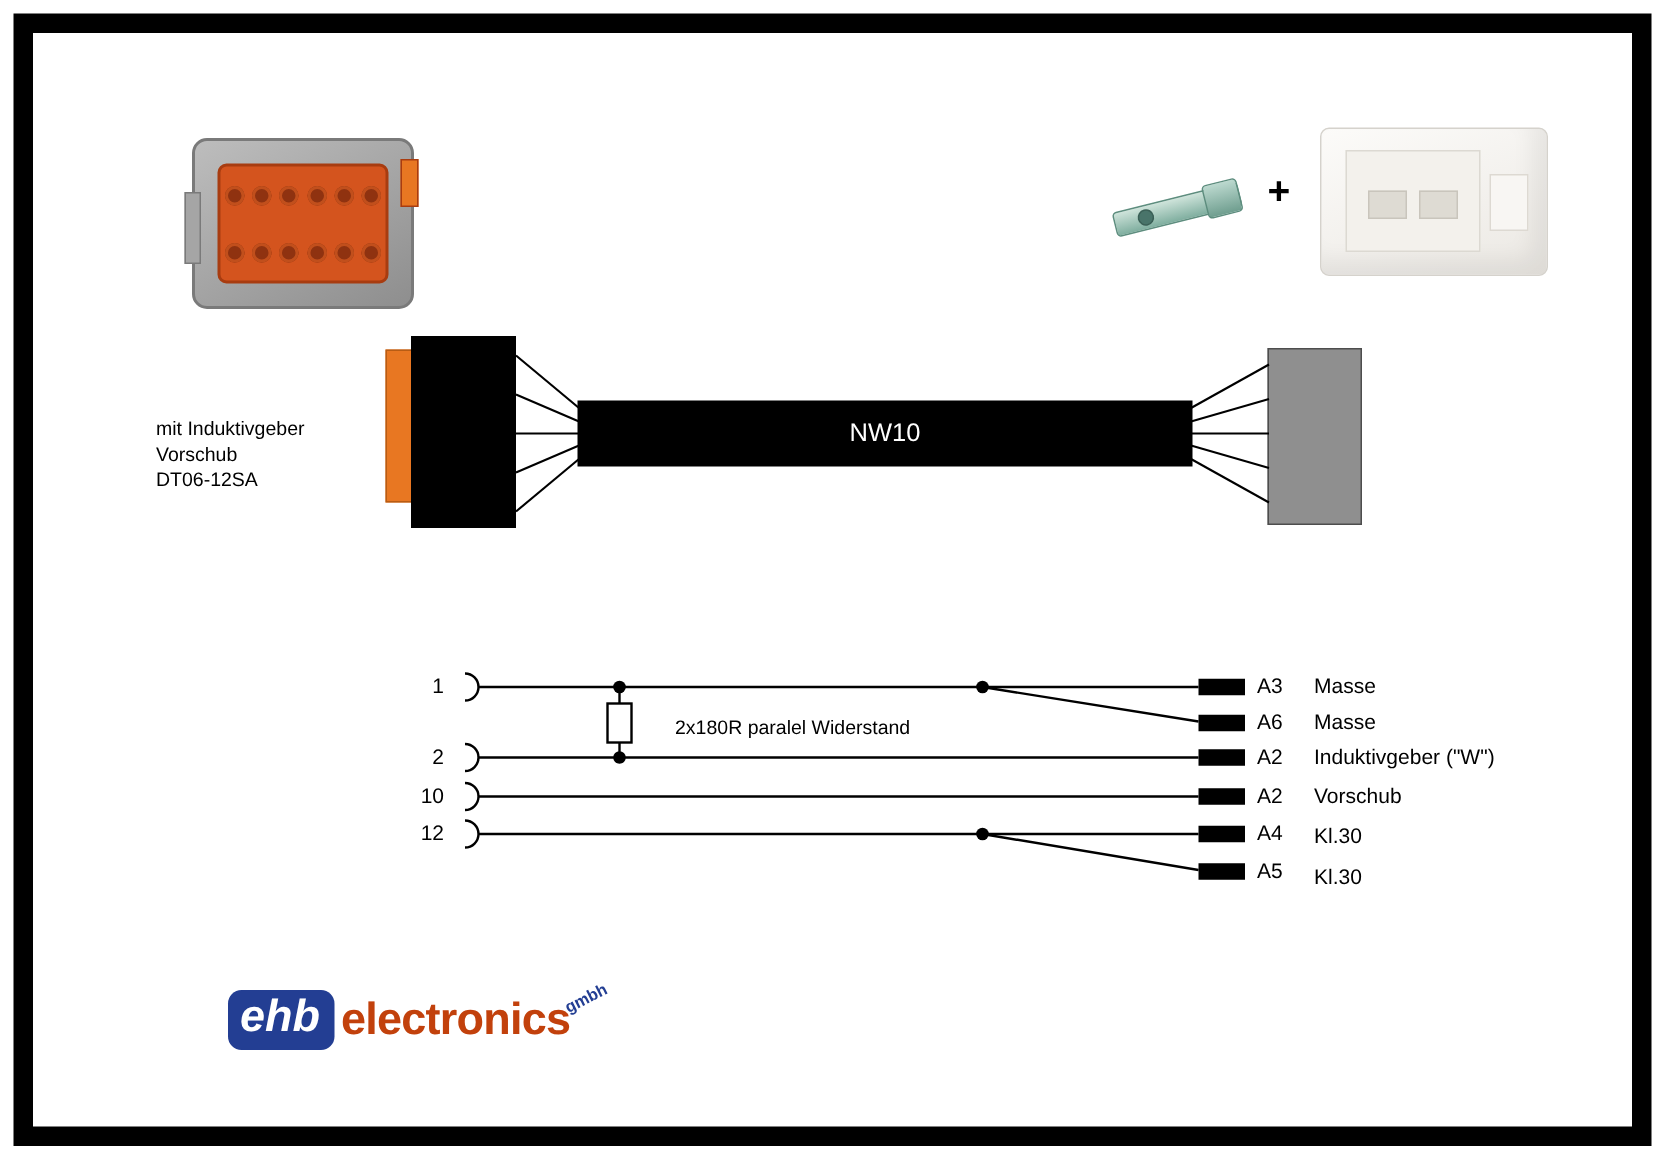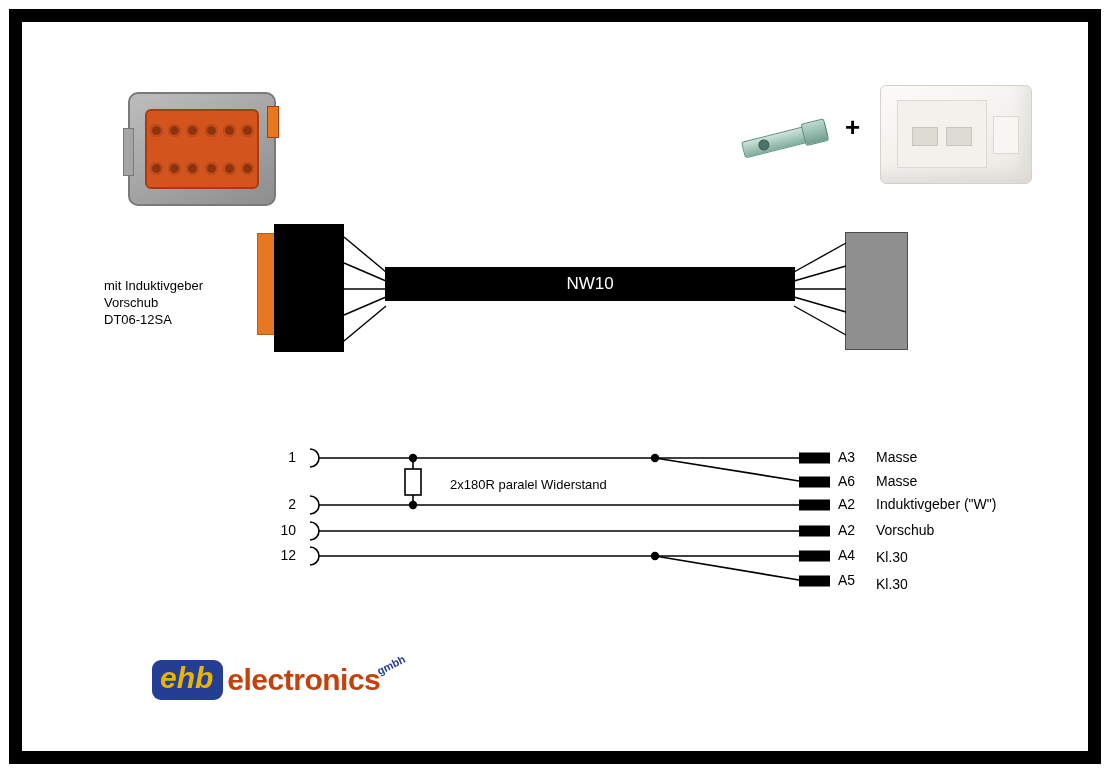--- a/index.html
+++ b/index.html
@@ -32,36 +32,36 @@
     background:linear-gradient(160deg,#fcfbf9,#ebe8e3);border:1px solid #d5d2cc;
     box-shadow:inset -10px -10px 14px rgba(0,0,0,0.06);}
   .housing-face{position:absolute;left:16px;top:14px;width:88px;height:66px;background:#f3f1ec;border:1px solid #dcd9d2;}
   .housing-hole1{position:absolute;left:14px;top:26px;width:24px;height:17px;background:#dedbd3;border:1px solid #c9c5bc;}
   .housing-hole2{position:absolute;left:48px;top:26px;width:24px;height:17px;background:#dedbd3;border:1px solid #c9c5bc;}
   .housing-latch{position:absolute;right:12px;top:30px;width:24px;height:36px;background:#f8f6f3;border:1px solid #ddd9d2;}
 
   
   .wedge-strip{position:absolute;left:257px;top:233px;width:17px;height:100px;background:#e87722;border:1px solid #b85c14;}
   .left-block{position:absolute;left:274px;top:224px;width:70px;height:128px;background:#000;}
-  .cable{position:absolute;left:385px;top:267px;width:410px;height:34px;background:#000;
+  .cable{position:absolute;left:385px;top:267px;width:410px;height:44px;background:#000;
     color:#fff;display:flex;align-items:center;justify-content:center;font-size:17px;}
   .cable-len{position:absolute;left:385px;top:243px;width:410px;text-align:center;font-size:15px;}
   .right-block{position:absolute;left:845px;top:232px;width:61px;height:116px;background:#8f8f8f;border:1px solid #4d4d4d;}
   .conn-note{position:absolute;left:104px;top:277px;font-size:13px;line-height:17px;}
 
   
   .overlay{position:absolute;left:0;top:0;}
   .pin-num{position:absolute;left:266px;width:30px;text-align:right;font-size:14px;}
   .term-id{position:absolute;left:838px;width:36px;font-size:14px;}
   .term-label{position:absolute;left:876px;font-size:14px;white-space:nowrap;}
   .res-label{position:absolute;left:450px;top:477px;font-size:13px;}
 
   
   .logo{position:absolute;left:152px;top:660px;height:44px;white-space:nowrap;}
-  .logo-ehb{display:inline-block;background:#233e93;color:#eab308;border-radius:9px;
+  .logo-ehb{display:inline-block;background:#233e93;color:#ffffff;border-radius:9px;
     padding:1px 10px 5px 8px;font-size:30px;font-weight:bold;font-style:italic;vertical-align:middle;}
   .logo-electronics{display:inline-block;color:#c2410c;font-size:30px;font-weight:bold;
     letter-spacing:-0.5px;margin-left:4px;vertical-align:middle;}
   .logo-gmbh{display:inline-block;color:#233e93;font-size:11px;font-weight:bold;
     transform:rotate(-27deg);position:relative;top:-15px;left:-4px;}
 </style>
 </head>
 <body>
 
 <div class="page">

